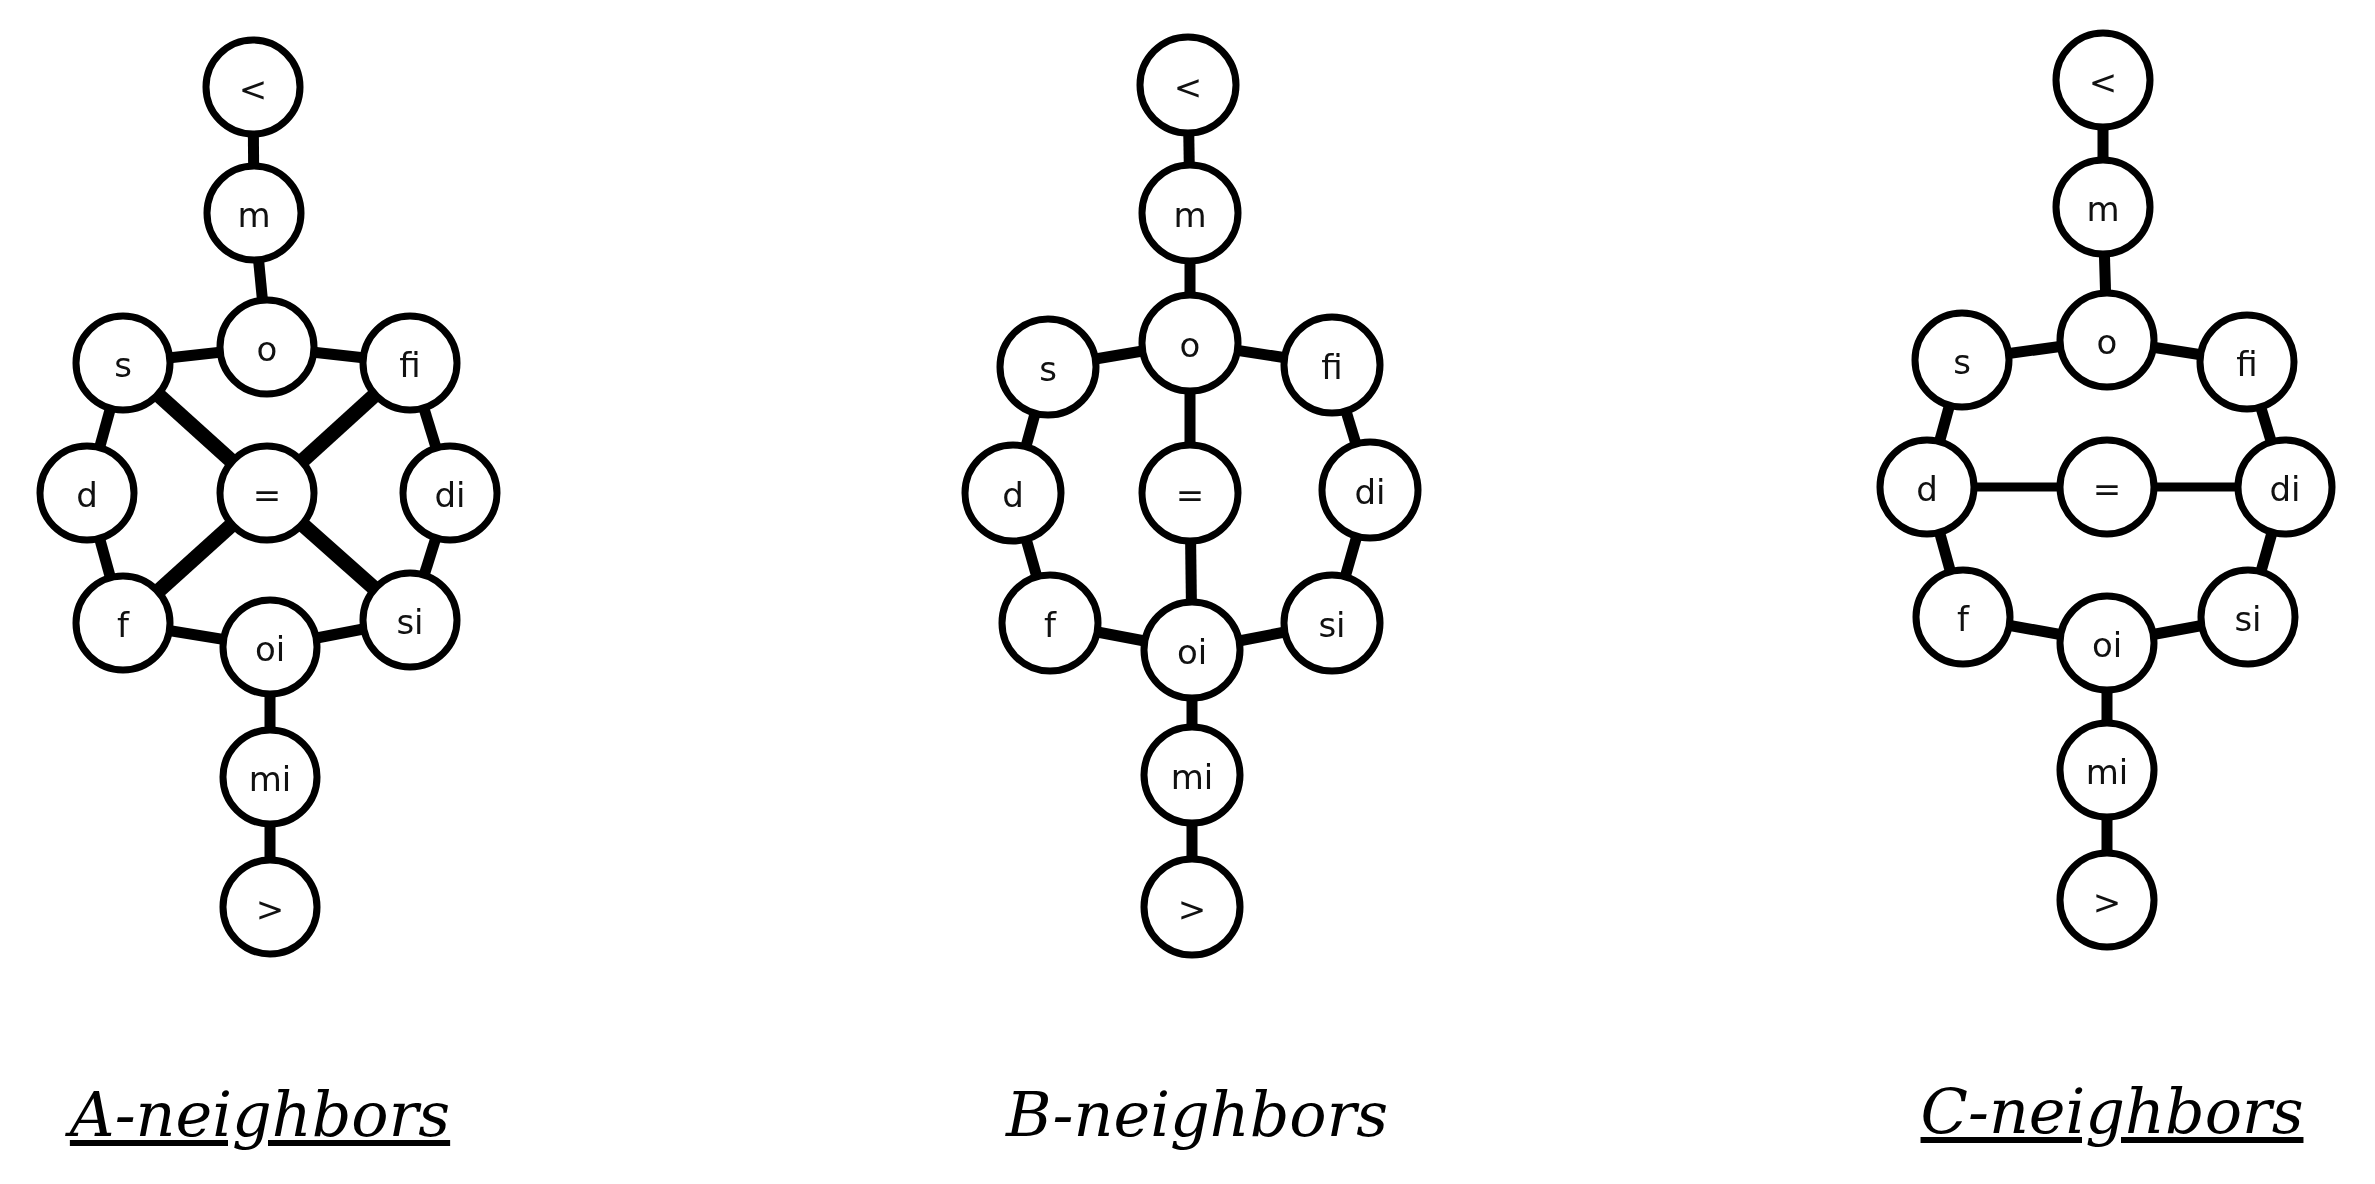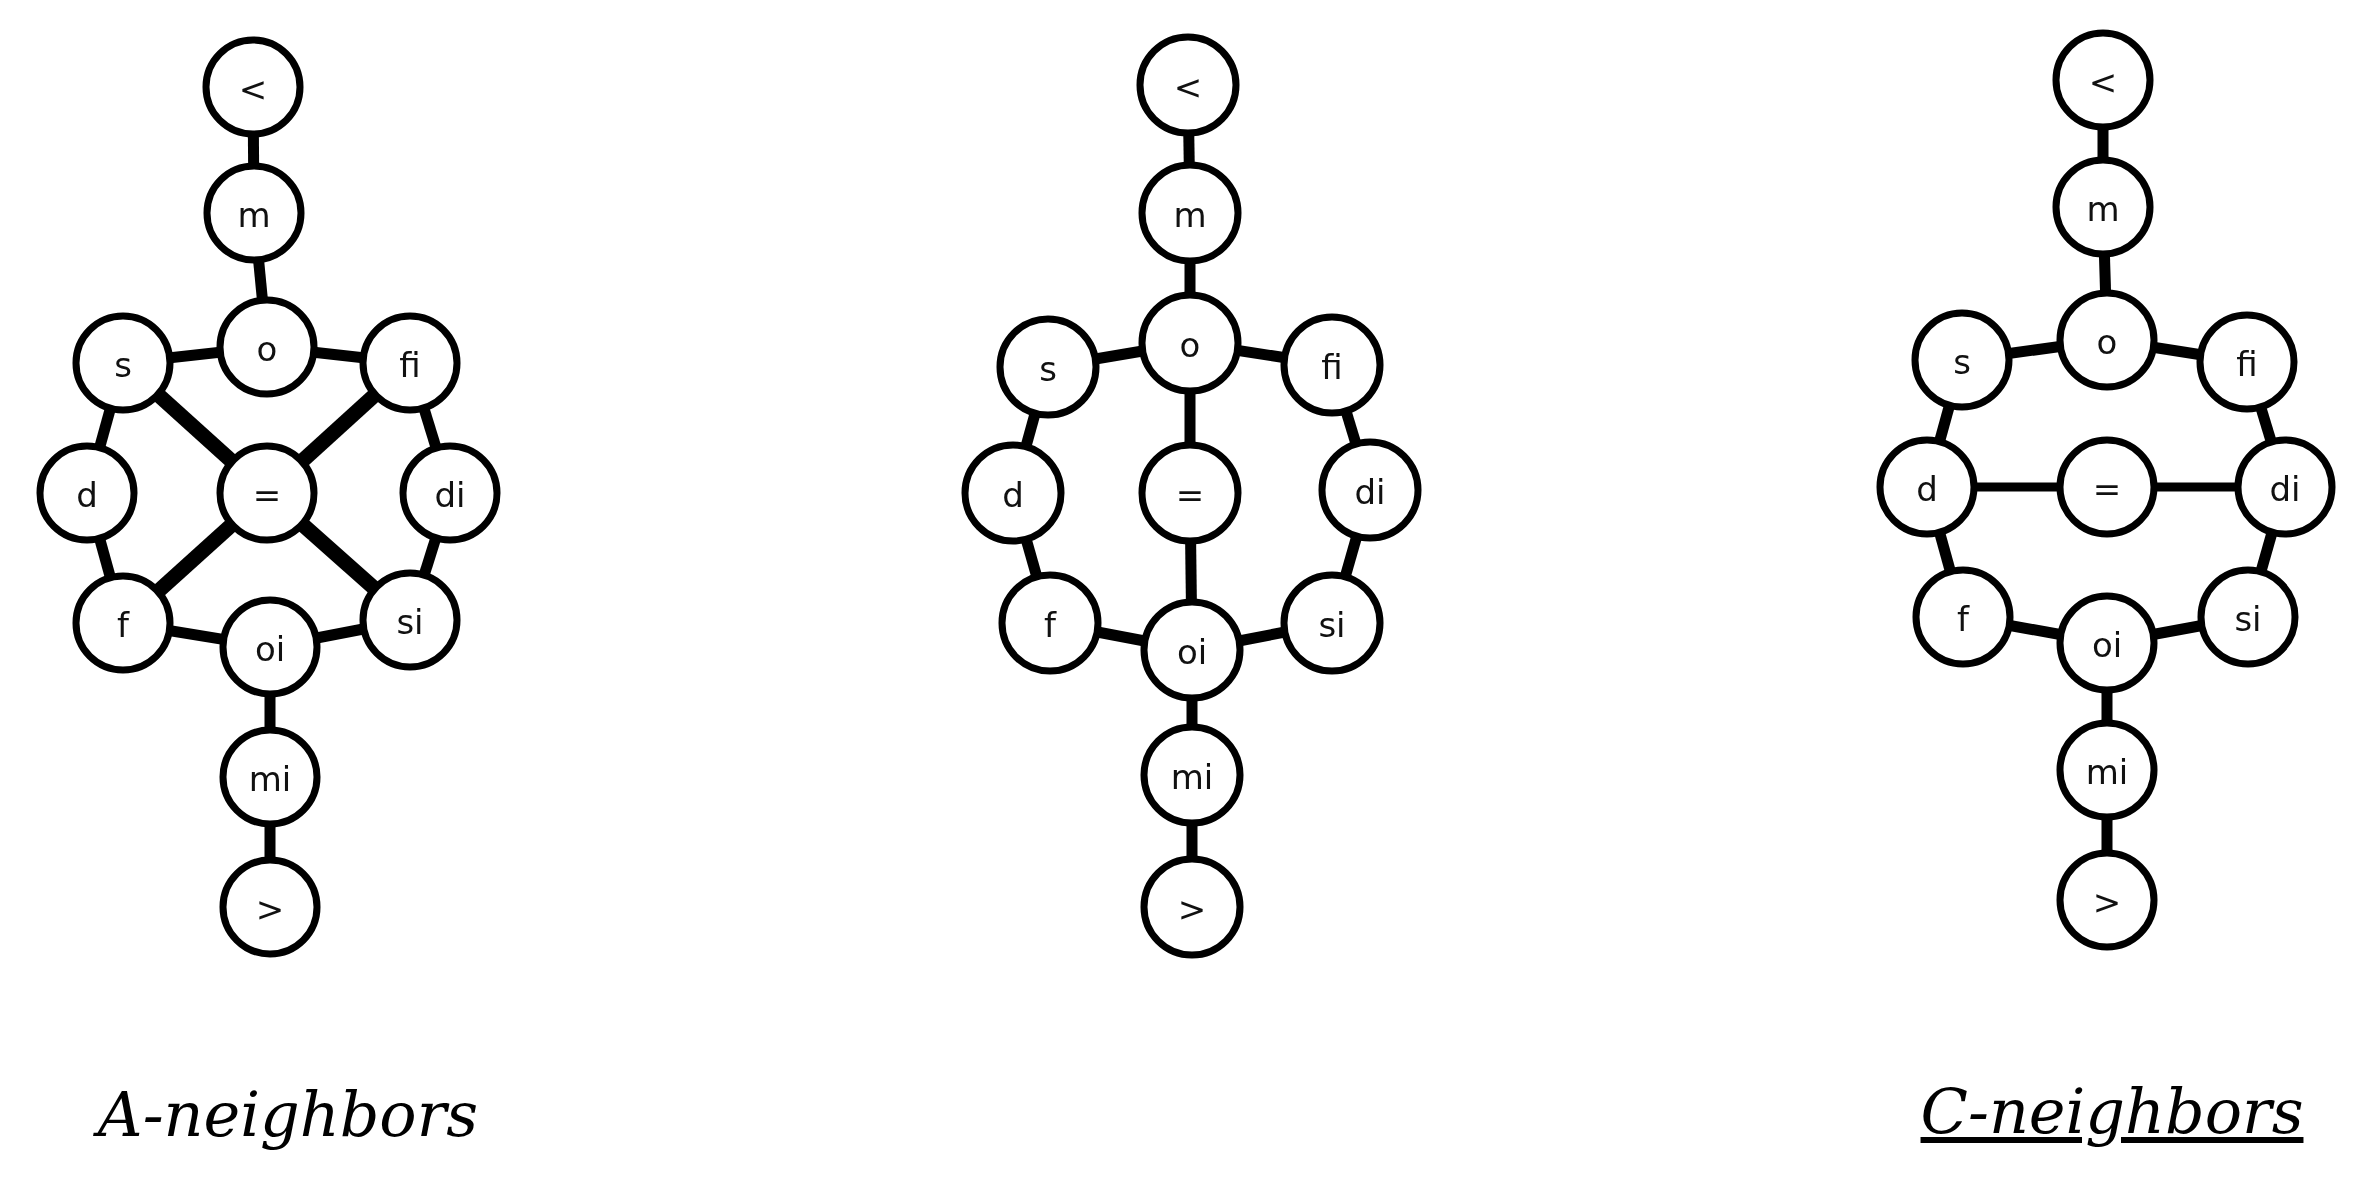--- a/index.html
+++ b/index.html
@@ -220,15 +220,16 @@
           <circle cx="2107" cy="770" r="47" class="node-circle"></circle>
           <text x="2107" y="772" class="node-label">mi</text>
         </g>
         <g>
           <circle cx="2107" cy="900" r="47" class="node-circle"></circle>
           <text x="2107" y="902" class="node-label">&gt;</text>
         </g>
       </g>
   </svg>
 
-  <div class="caption" id="caption-A" style="left: 288px; top: 1078px;">A-neighbors</div>
+  <div class="caption" id="caption-A" style="left: 260px; top: 1078px; text-decoration: underline;">A-neighbors</div>
+  <div class="caption" id="caption-B" style="left: 1197px; top: 1078px;">B-neighbors</div>
   <div class="caption" id="caption-C" style="left: 2112px; top: 1075px; text-decoration: underline;">C-neighbors</div>
 </div>
 
 </body></html>

